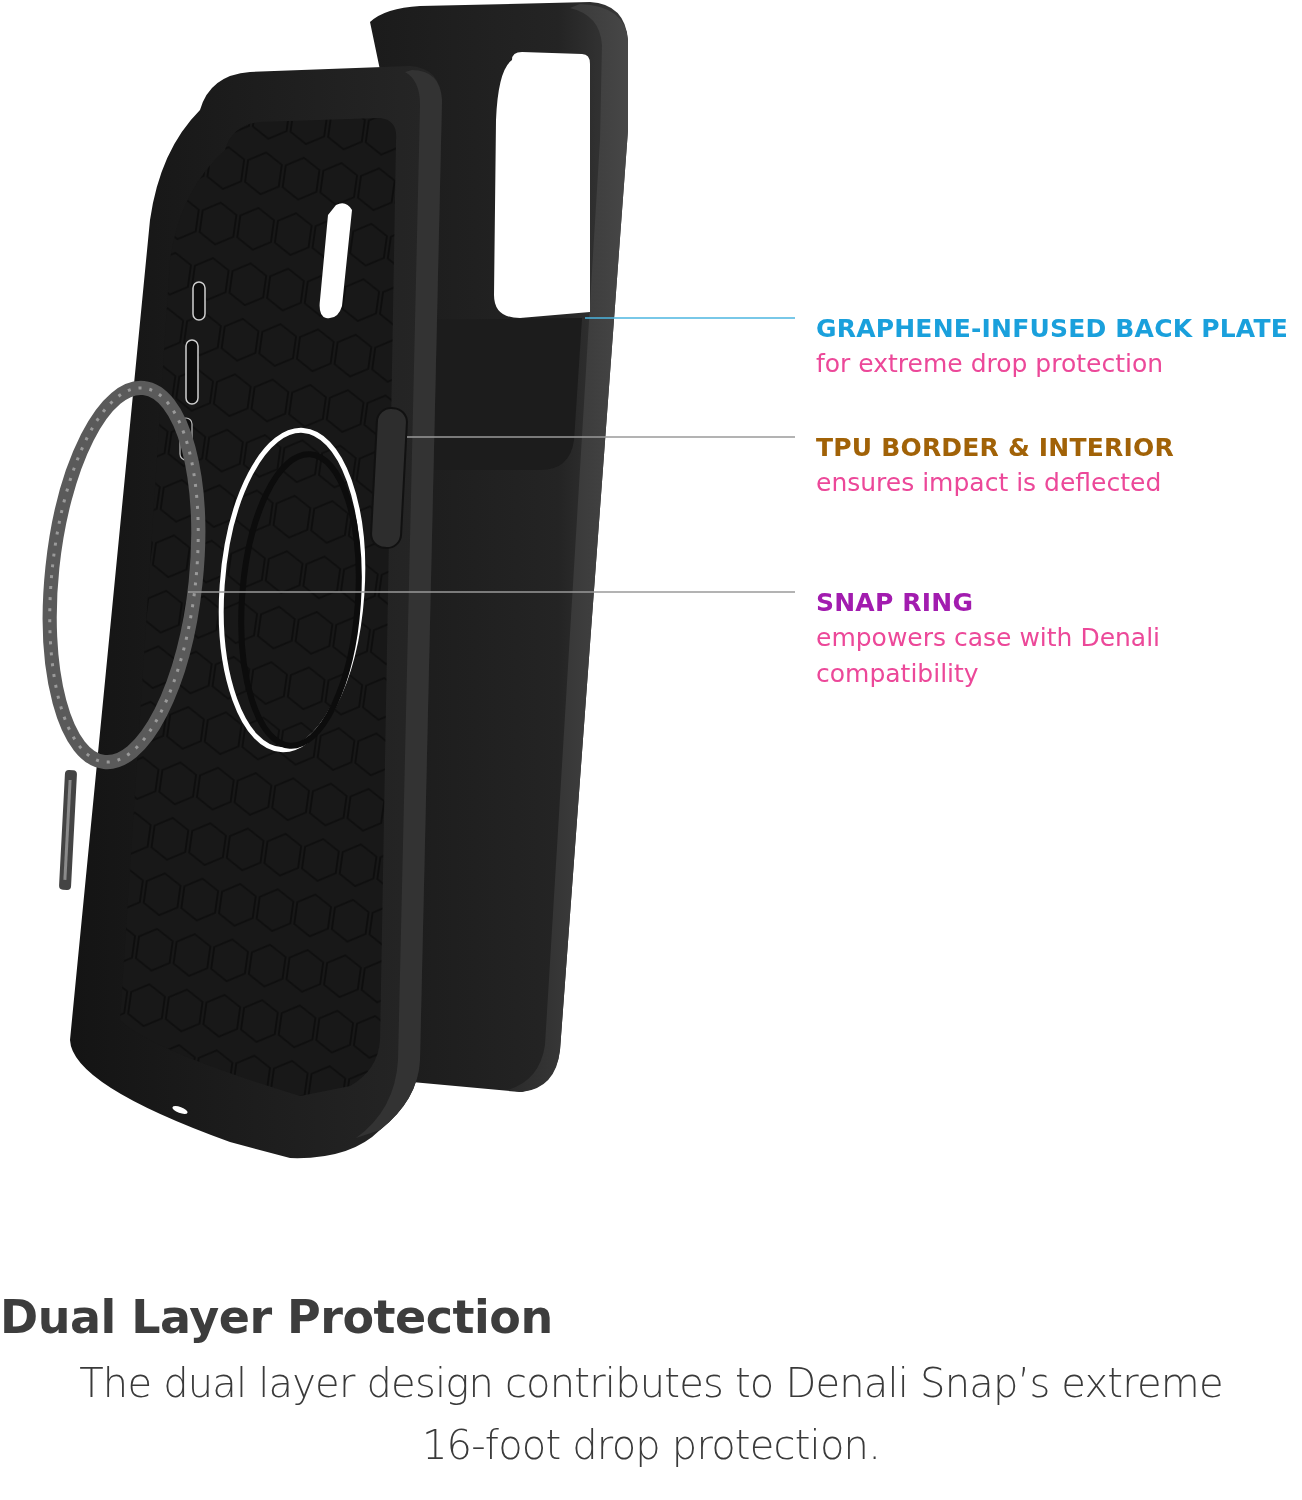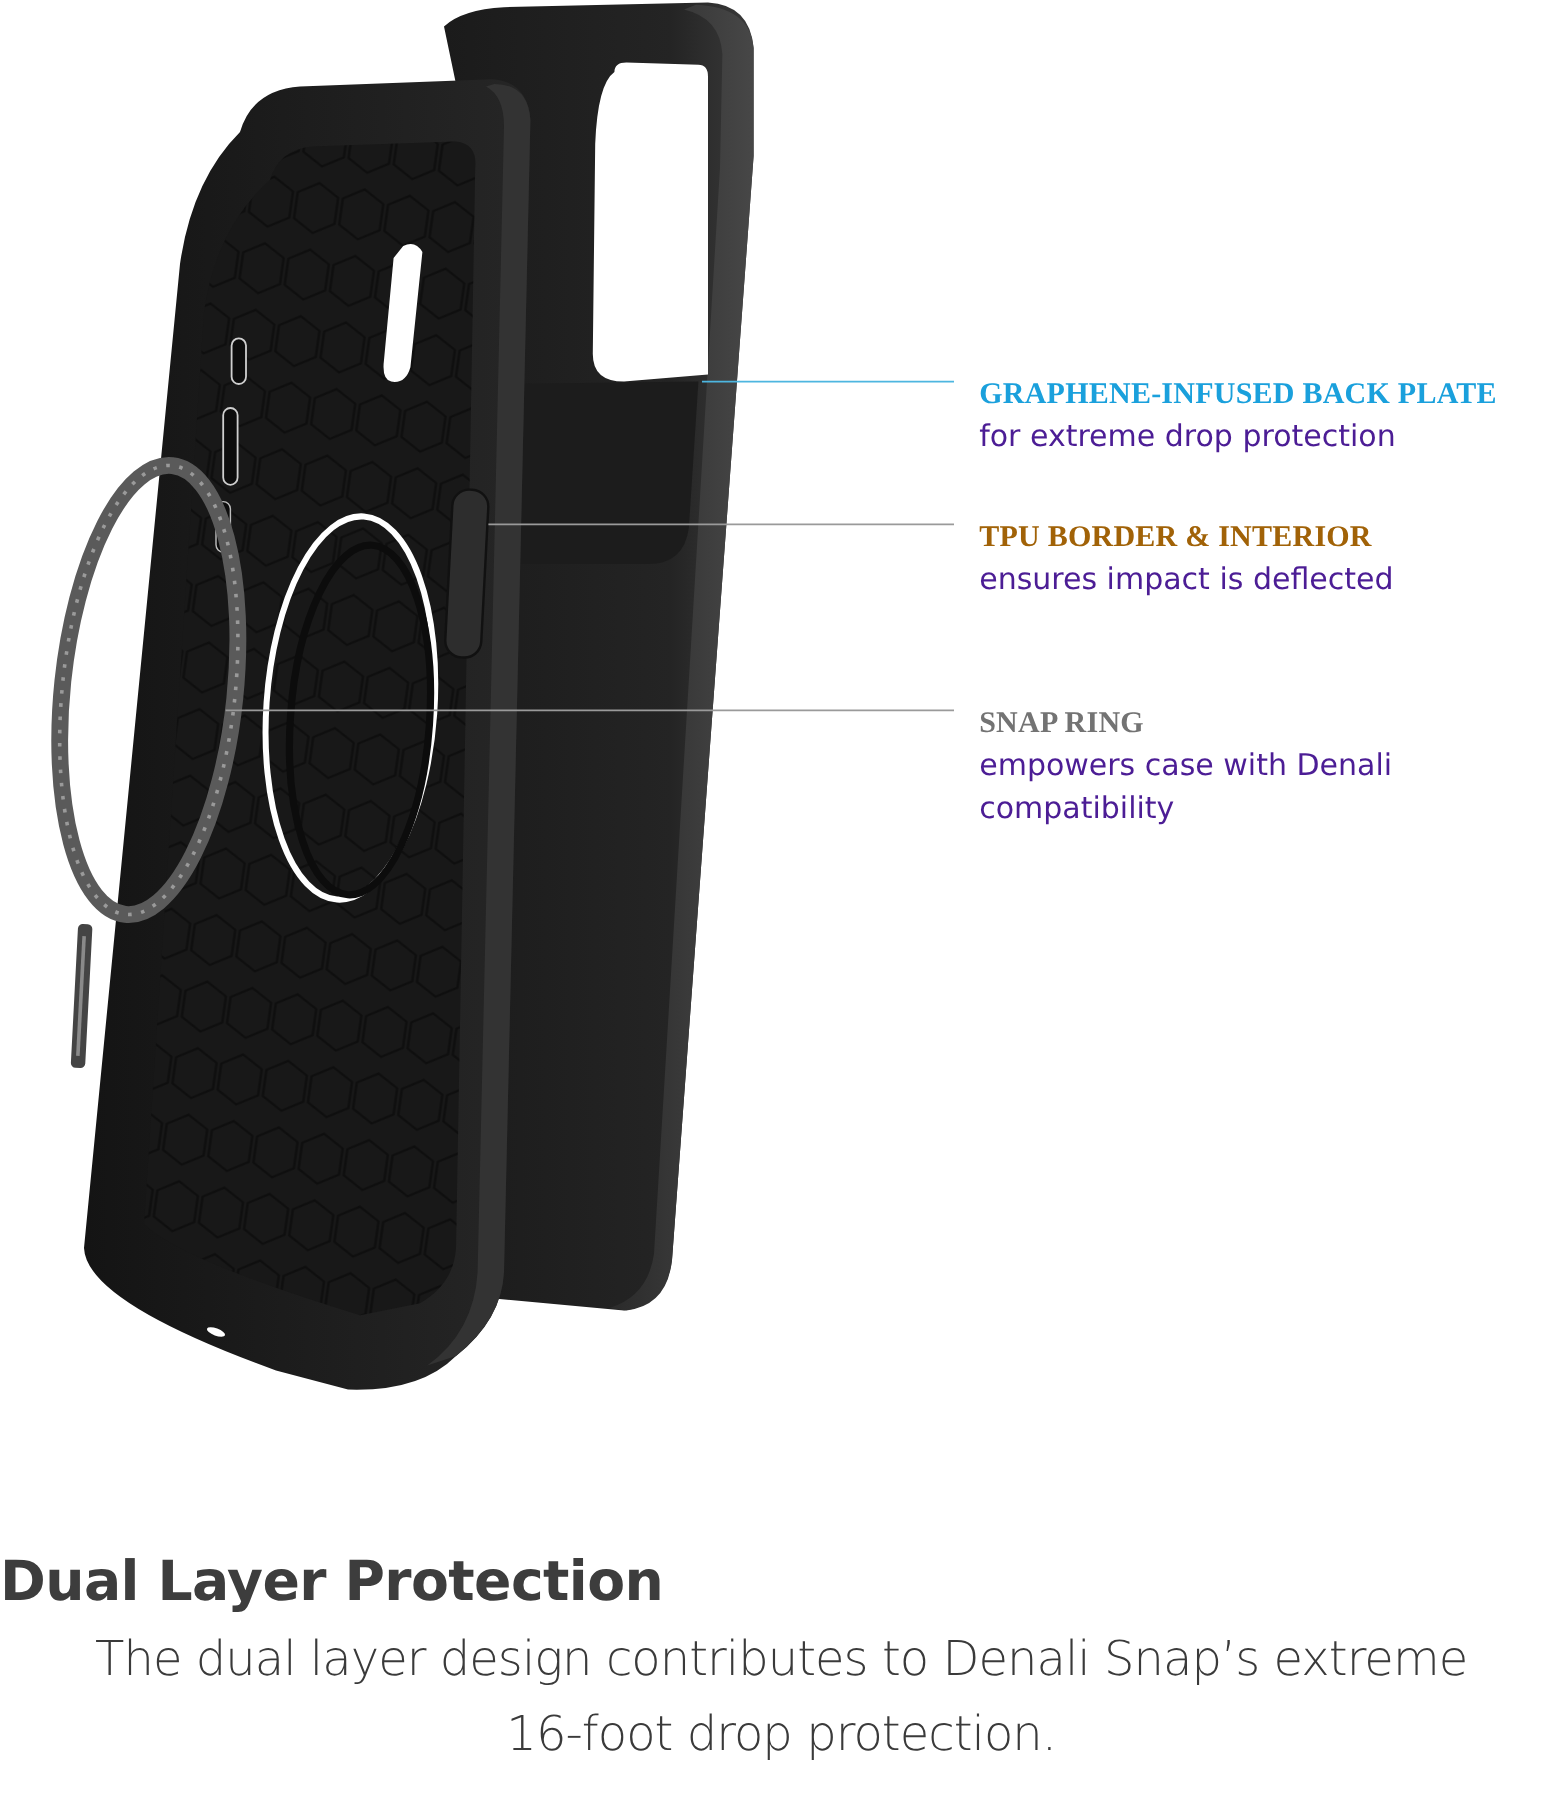--- a/index.html
+++ b/index.html
@@ -2,22 +2,22 @@
 <html><head>
   <meta charset="utf-8">
   <style>
     html, body { margin: 0; padding: 0; background: #ffffff; }
     body { width: 1302px; height: 1500px; position: relative; overflow: hidden;
            font-family: "DejaVu Sans", "Liberation Sans", sans-serif; }
     .stage { position: absolute; left: 0; top: 0; width: 1302px; height: 1500px; }
     svg.art { position: absolute; left: 0; top: 0; }
 
     .callout { position: absolute; left: 816px; }
-    .callout .title { font-weight: bold; font-size: 25px; letter-spacing: 0.2px; line-height: 34px; white-space: nowrap; font-family: Liberation Serif, serif; }
-    .callout .desc { font-size: 25px; color: #4c1d95; line-height: 36px; }
+    .callout .title { font-weight: bold; font-size: 25px; letter-spacing: 0.2px; line-height: 34px; white-space: nowrap; }
+    .callout .desc { font-size: 25px; color: #ec4899; line-height: 36px; }
     .c1 { top: 312px; }
     .c2 { top: 431px; width: 380px; }
     .c3 { top: 586px; width: 440px; }
 
     .footer-title { position: absolute; left: 0; width: 1302px; top: 1290px; 
                     font-family: "DejaVu Sans", sans-serif; font-weight: bold; font-size: 46px; color: #3d3d3d; letter-spacing: -0.5px; }
     .footer-body { position: absolute; left: 0; width: 1302px; top: 1352px; text-align: center;
                    font-family: "DejaVu Sans", sans-serif; font-size: 40px; line-height: 62px; color: #3a3a3a; font-weight: 300; letter-spacing: -0.8px; }
   </style>
 </head>
@@ -97,21 +97,21 @@
     <div class="title" style="color:#1aa0dc">GRAPHENE-INFUSED BACK PLATE</div>
     <div class="desc">for extreme drop protection</div>
   </div>
 
   <div class="callout c2">
     <div class="title" style="color:#a16207">TPU BORDER &amp; INTERIOR</div>
     <div class="desc">ensures impact is deflected</div>
   </div>
 
   <div class="callout c3">
-    <div class="title" style="color:#737373">SNAP RING</div>
+    <div class="title" style="color:#a21caf">SNAP RING</div>
     <div class="desc">empowers case with Denali compatibility</div>
   </div>
 
   <div class="footer-title">Dual Layer Protection</div>
   <div class="footer-body">
     <div>The dual layer design contributes to Denali Snap’s extreme</div>
     <div>16-foot drop protection.</div>
   </div>
 </div>
 

